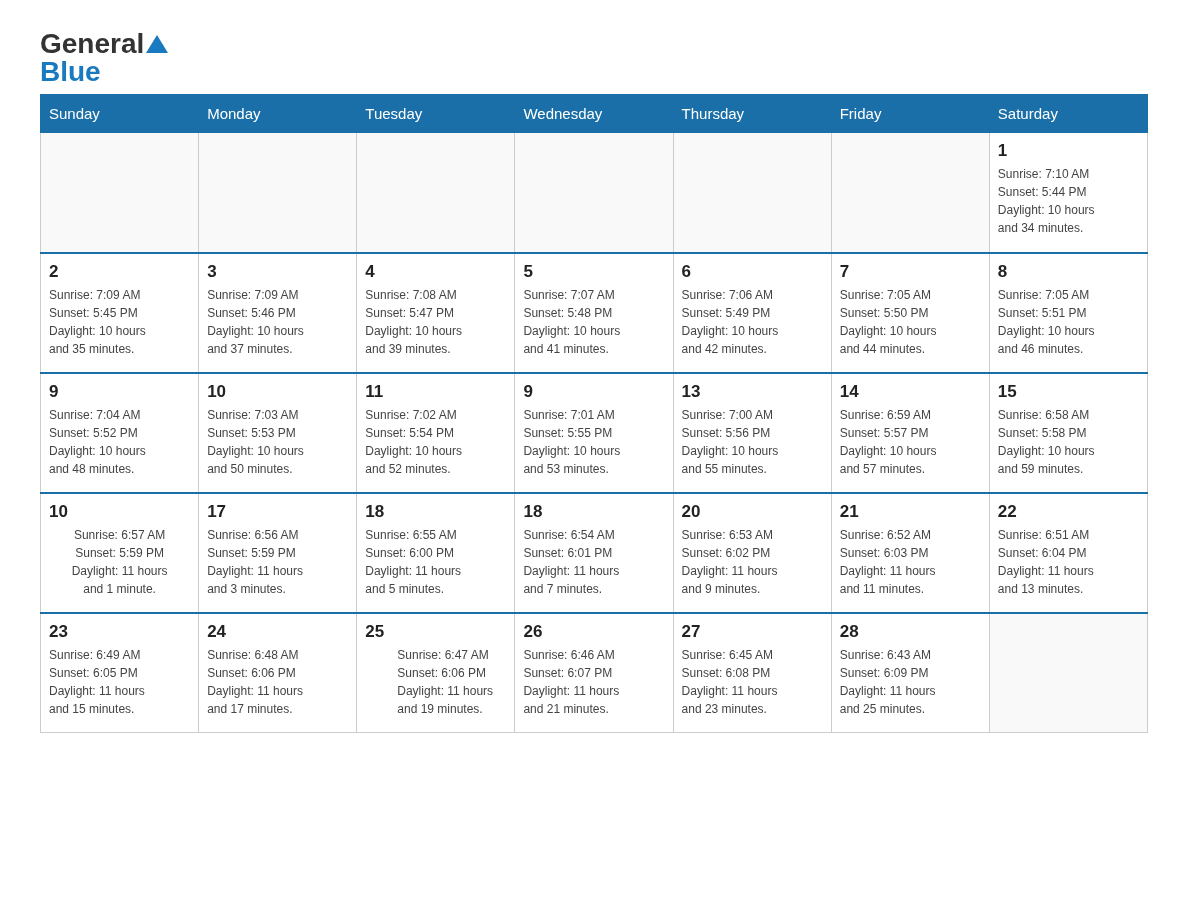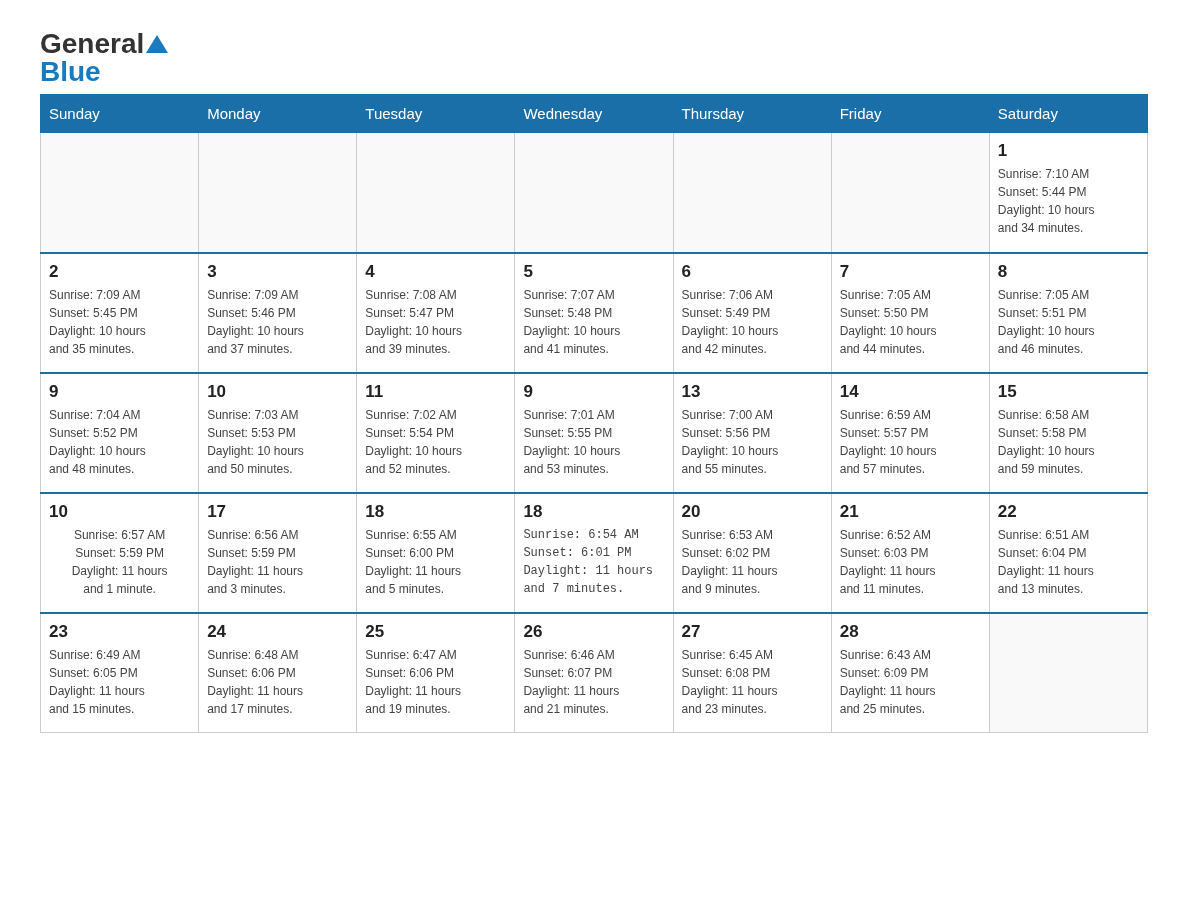--- a/index.html
+++ b/index.html
@@ -254,21 +254,21 @@
         </td>
         <td>
           <span class="day-num">18</span>
           <div class="day-info" style="white-space: pre-line;">Sunrise: 6:55 AM
 Sunset: 6:00 PM
 Daylight: 11 hours
 and 5 minutes.</div>
         </td>
         <td>
           <span class="day-num">18</span>
-          <div class="day-info" style="white-space: pre-line; font-family: Liberation Mono, monospace;">Sunrise: 6:54 AM
+          <div class="day-info" style="white-space: pre-line;">Sunrise: 6:54 AM
 Sunset: 6:01 PM
 Daylight: 11 hours
 and 7 minutes.</div>
         </td>
         <td>
           <span class="day-num">20</span>
           <div class="day-info" style="white-space: pre-line;">Sunrise: 6:53 AM
 Sunset: 6:02 PM
 Daylight: 11 hours
 and 9 minutes.</div>
@@ -298,21 +298,21 @@
         </td>
         <td>
           <span class="day-num">24</span>
           <div class="day-info" style="white-space: pre-line;">Sunrise: 6:48 AM
 Sunset: 6:06 PM
 Daylight: 11 hours
 and 17 minutes.</div>
         </td>
         <td>
           <span class="day-num">25</span>
-          <div class="day-info" style="white-space: pre-line;">Sunrise: 6:47 AM
+          <div class="day-info" style="white-space: pre-line; margin-left: 32px;">Sunrise: 6:47 AM
 Sunset: 6:06 PM
 Daylight: 11 hours
 and 19 minutes.</div>
         </td>
         <td>
           <span class="day-num">26</span>
           <div class="day-info" style="white-space: pre-line;">Sunrise: 6:46 AM
 Sunset: 6:07 PM
 Daylight: 11 hours
 and 21 minutes.</div>

